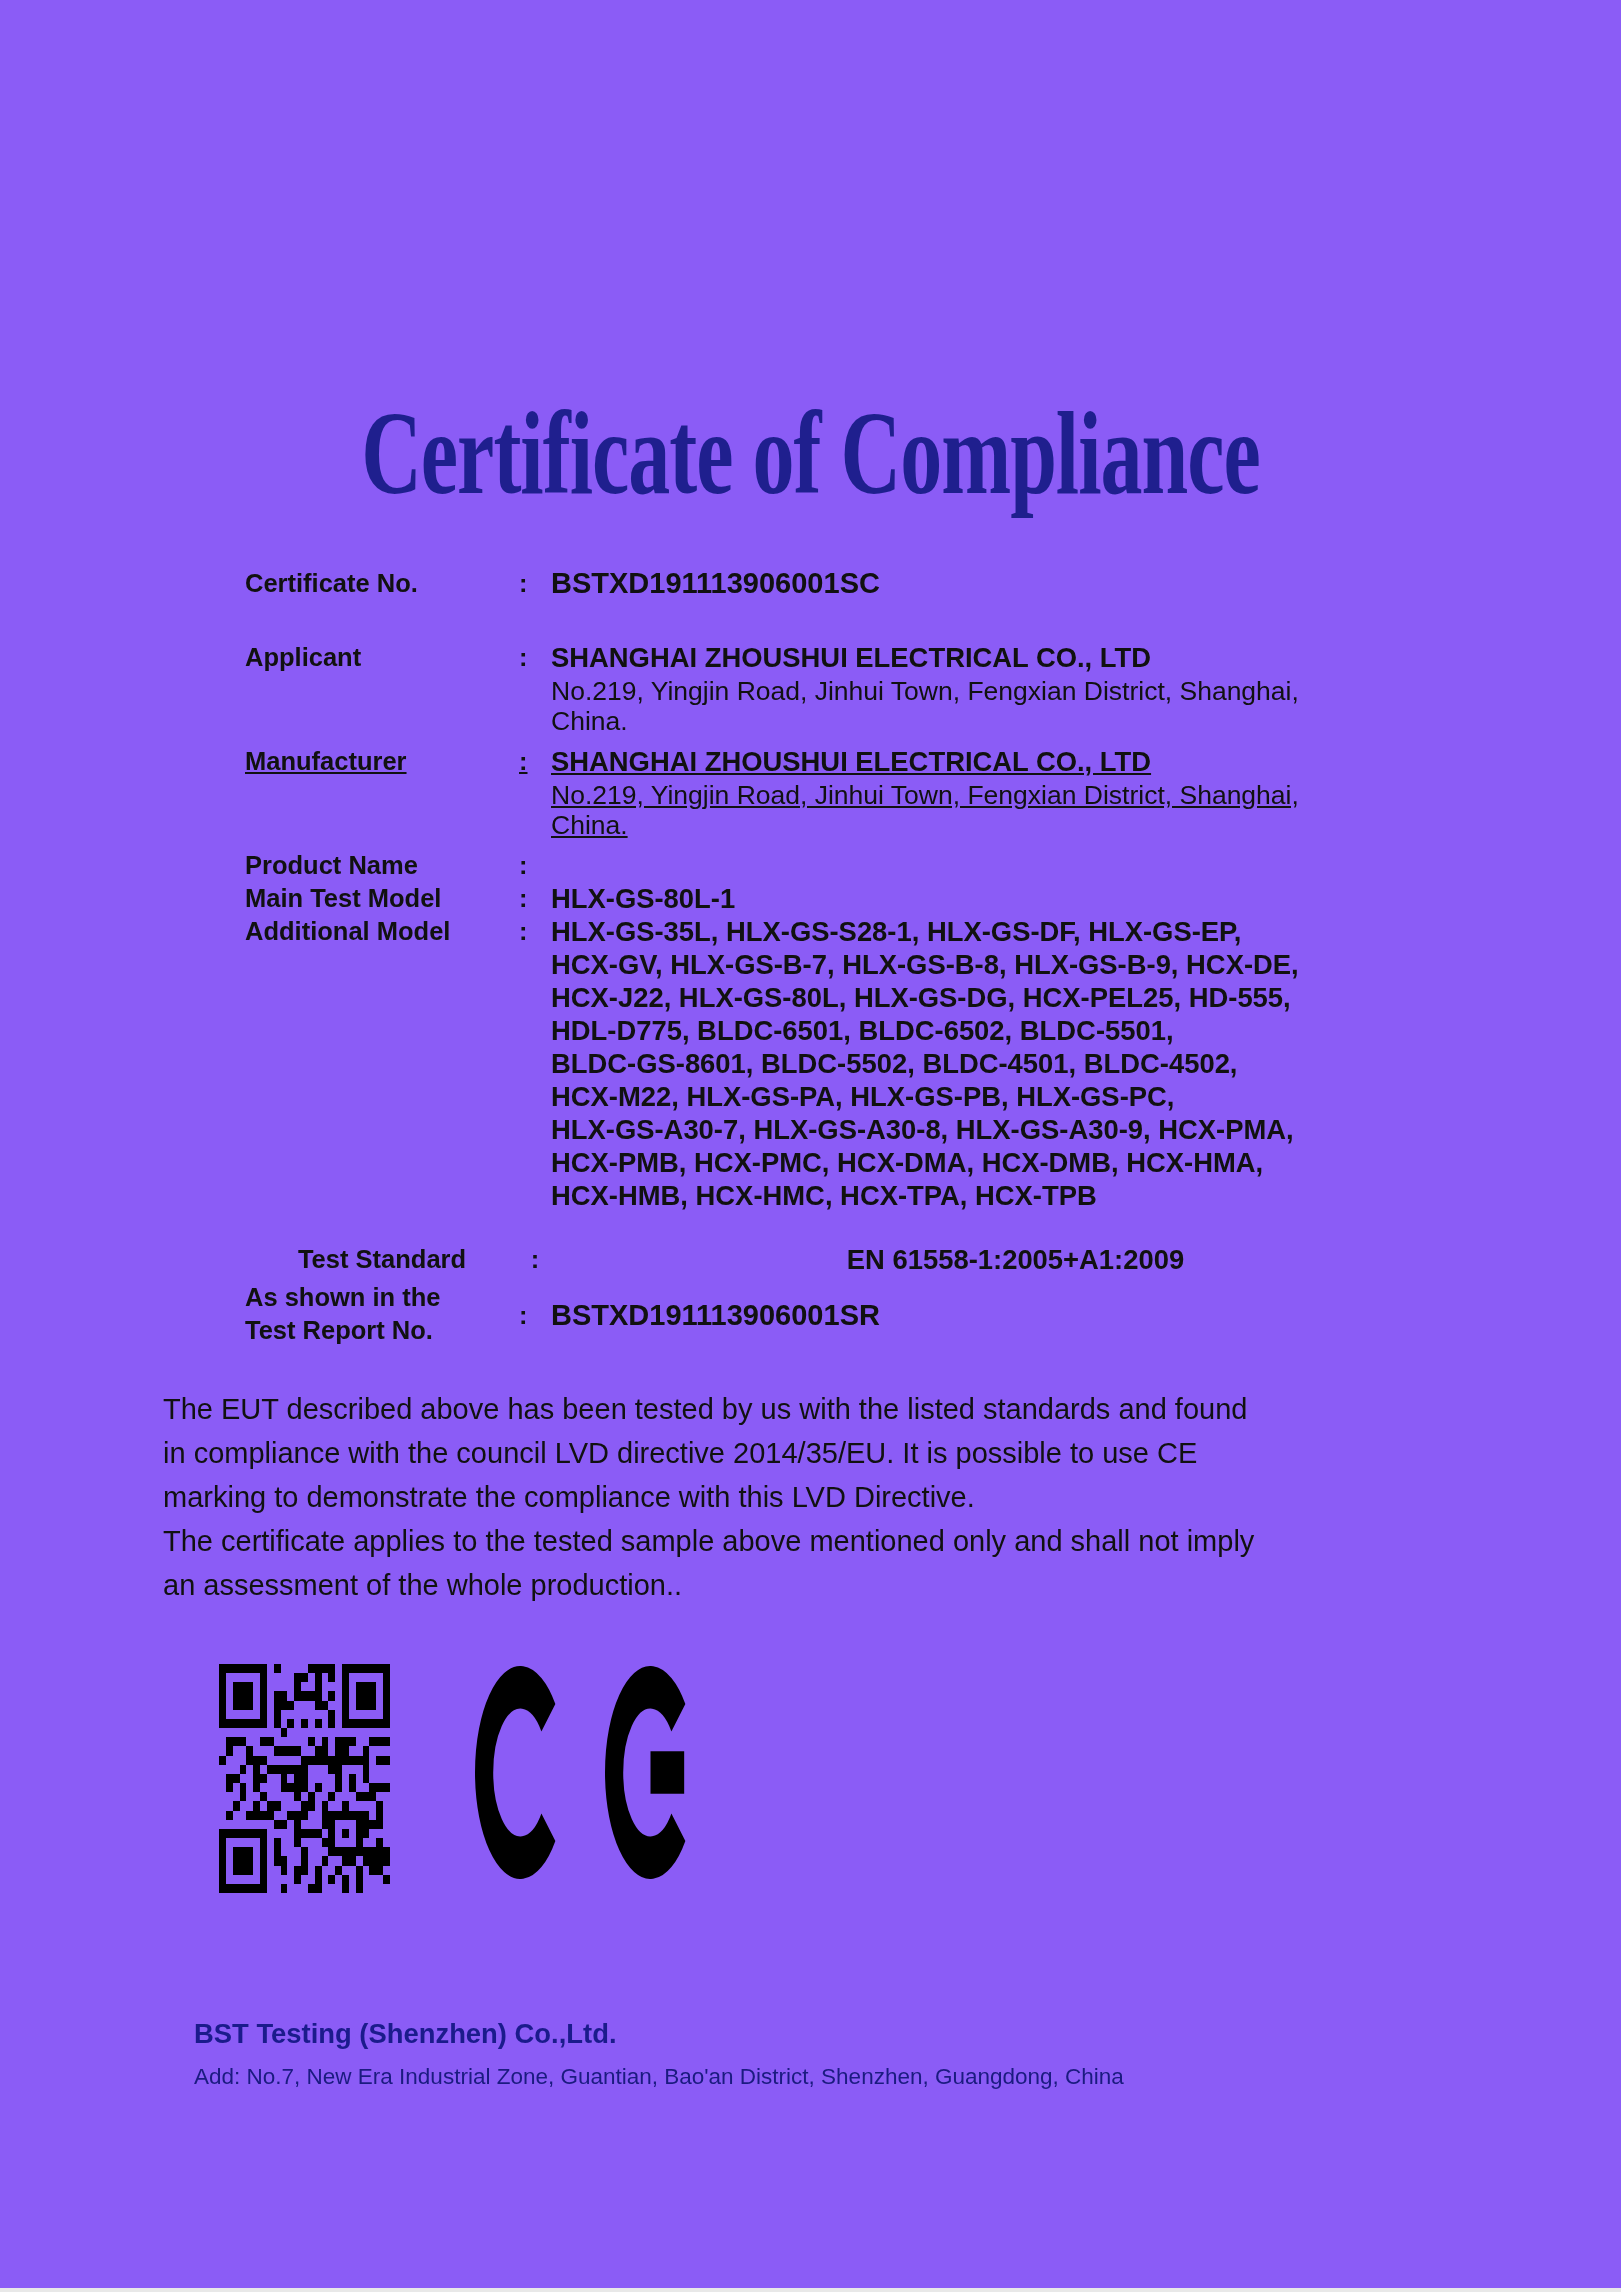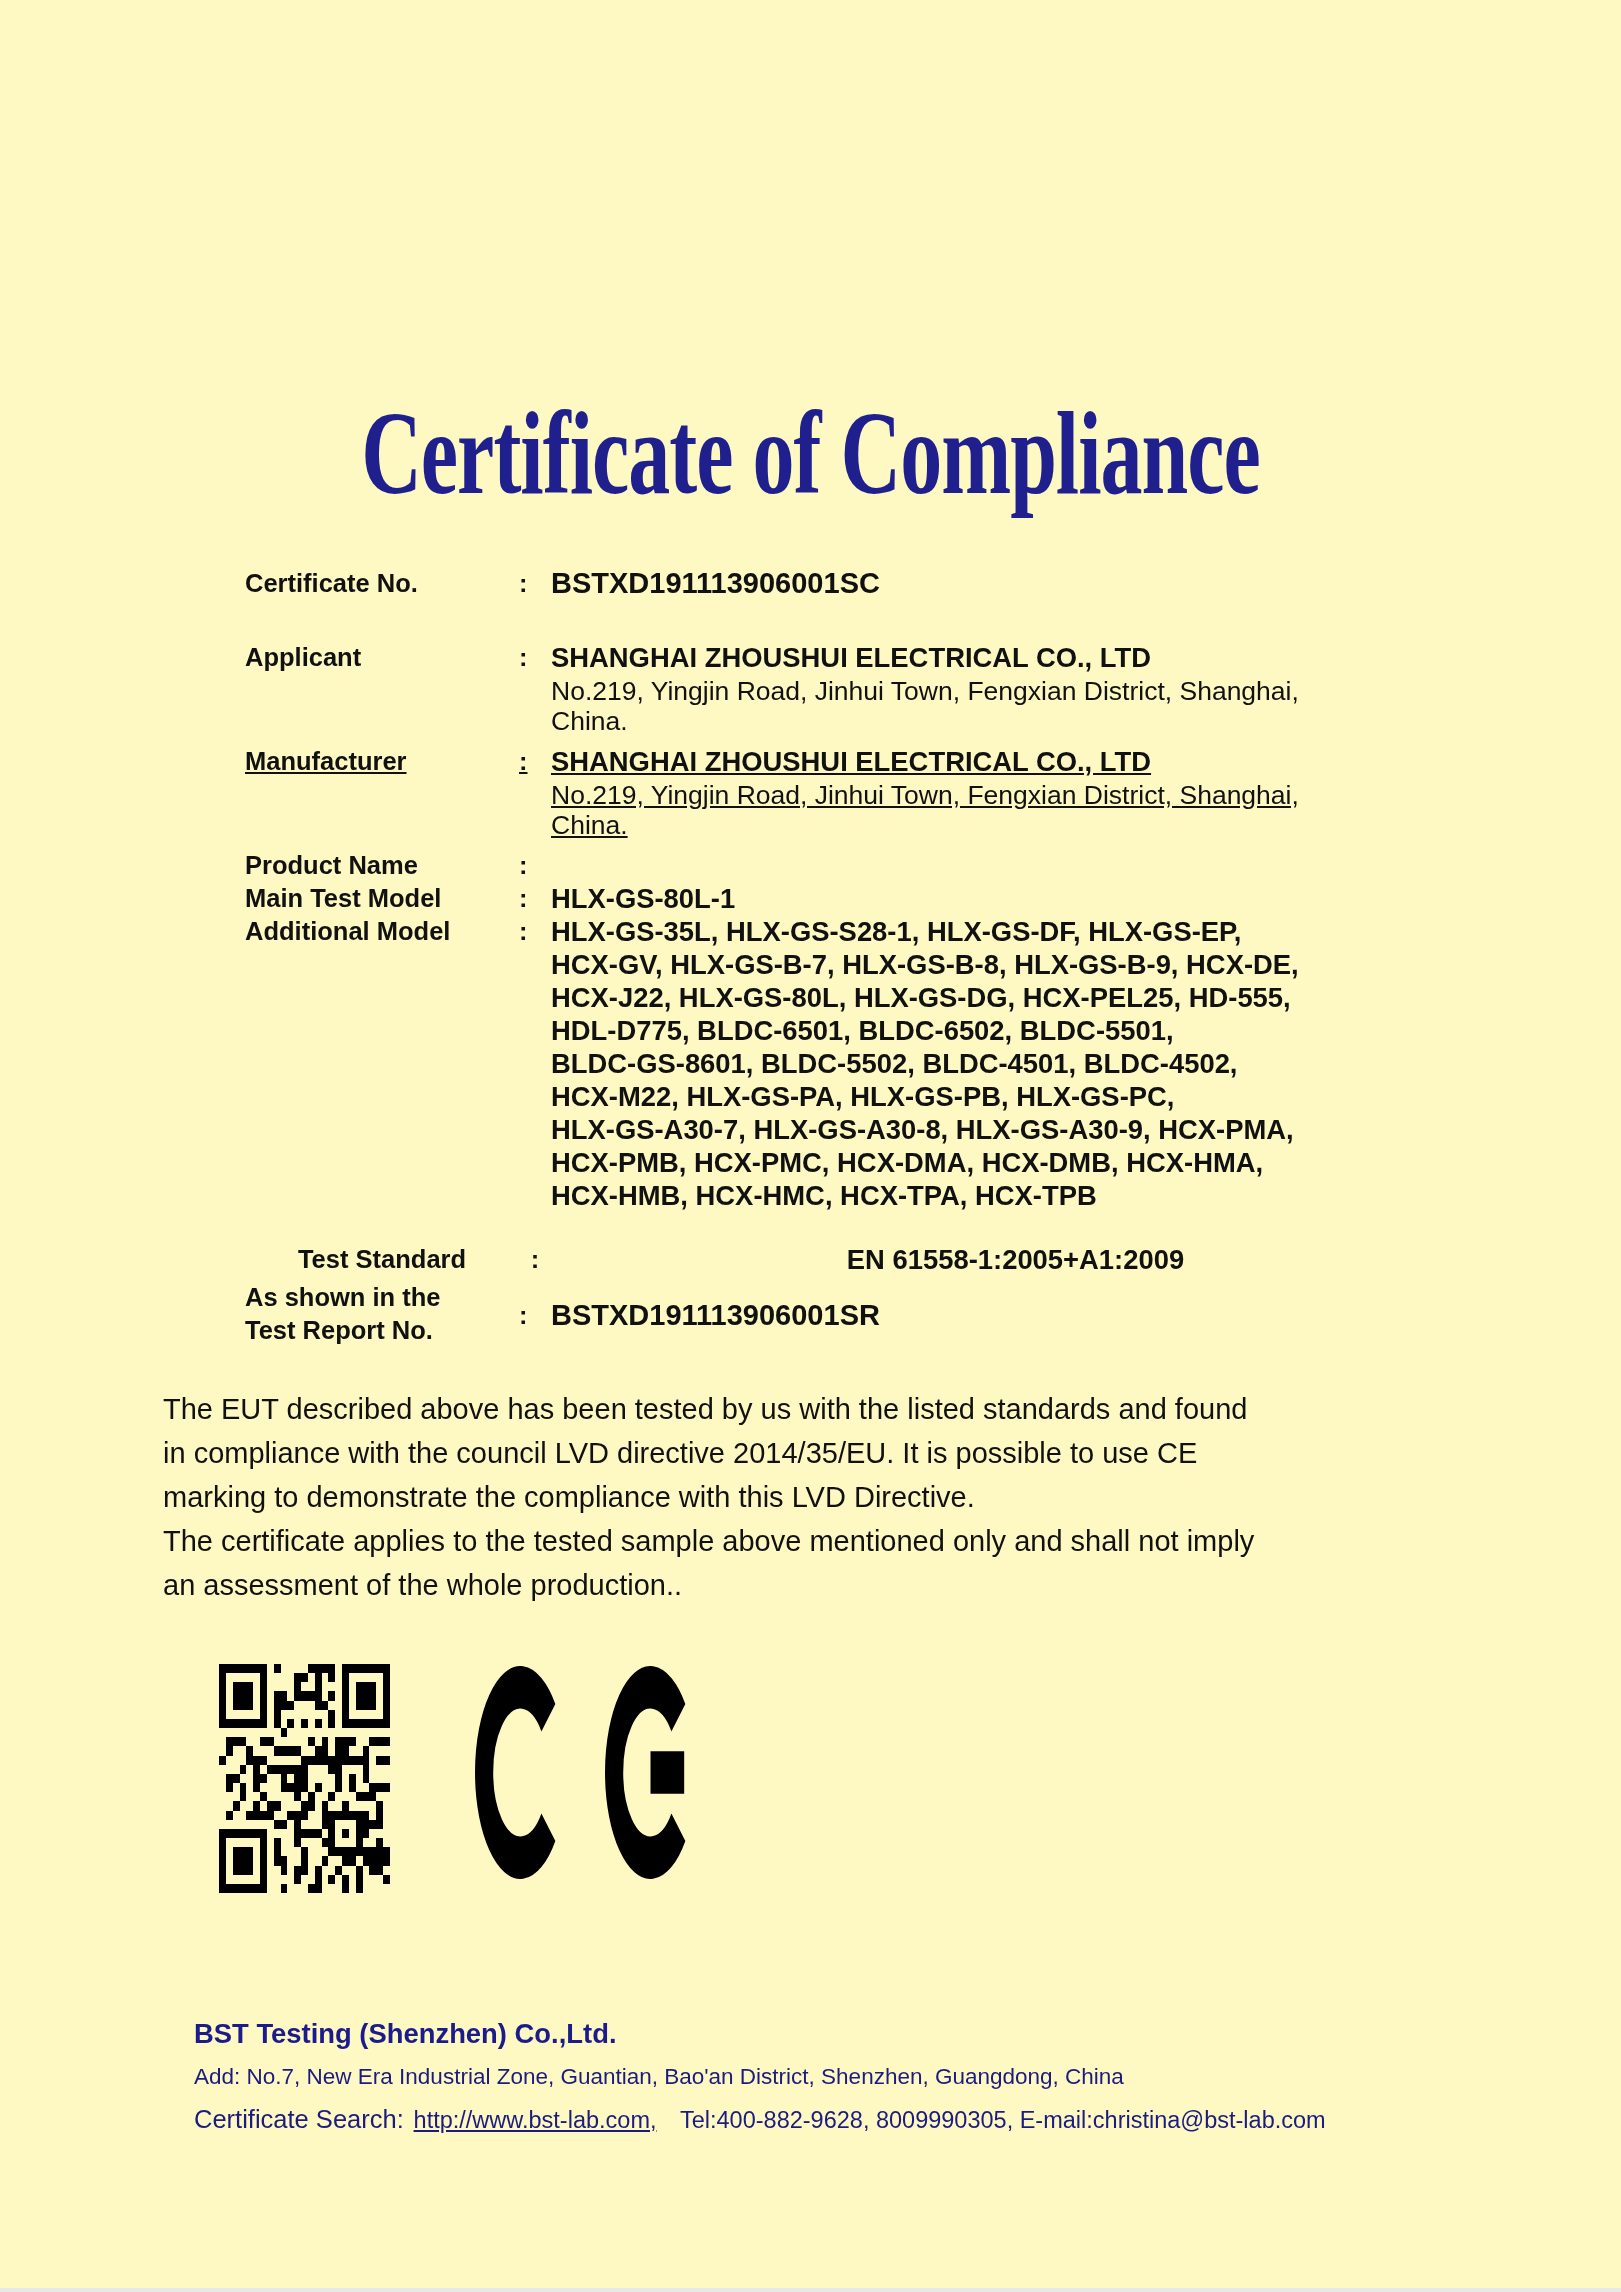--- a/index.html
+++ b/index.html
@@ -1,17 +1,17 @@
 <!DOCTYPE html>
 <html><head>
 <meta charset="utf-8">
 <style>
   html,body{margin:0;padding:0;background:#fff;}
   .page{
-    position:relative;width:1621px;height:2293px;background:#fef9c3;
+    position:relative;width:1621px;height:2293px;background:#8b5cf6;
     font-family:"Liberation Sans",sans-serif;color:#111;overflow:hidden;
     border-bottom:5.9px solid #e8e8e8;box-sizing:border-box;
   }
   .title{
     position:absolute;top:394px;left:0;width:100%;margin:0;
     text-align:center;font-family:"Liberation Serif",serif;font-weight:bold;
     font-size:84px;line-height:1;color:#1f1f8e;letter-spacing:-1px;
     transform:scaleY(1.42);transform-origin:50% 0;
   }
   .fields{position:absolute;top:567px;left:245px;width:1235px;}
@@ -444,21 +444,16 @@
     <svg class="ce-e" width="91" height="213" viewBox="0 0 100 100" preserveAspectRatio="none" xmlns="http://www.w3.org/2000/svg">
       <path d="M 80.64 24.28 A 40 40 0 1 0 80.64 75.72" fill="none" stroke="#000" stroke-width="20"></path>
       <path d="M 50 50 H 87" fill="none" stroke="#000" stroke-width="20"></path>
     </svg>
   </div>
 
 
   <div class="footer">
     <div class="f-company">BST Testing (Shenzhen) Co.,Ltd.</div>
     <div class="f-address">Add: No.7, New Era Industrial Zone, Guantian, Bao'an District, Shenzhen, Guangdong, China</div>
-    <div class="f-search">
-      <span class="s-label">Certificate Search:</span>
-      <span class="s-url">http://www.bst-lab.com,</span>
-      <span class="s-contact">Tel:400-882-9628, 8009990305, E-mail:christina@bst-lab.com</span>
-    </div>
   </div>
 
 </div>
 
 
 </body></html>

